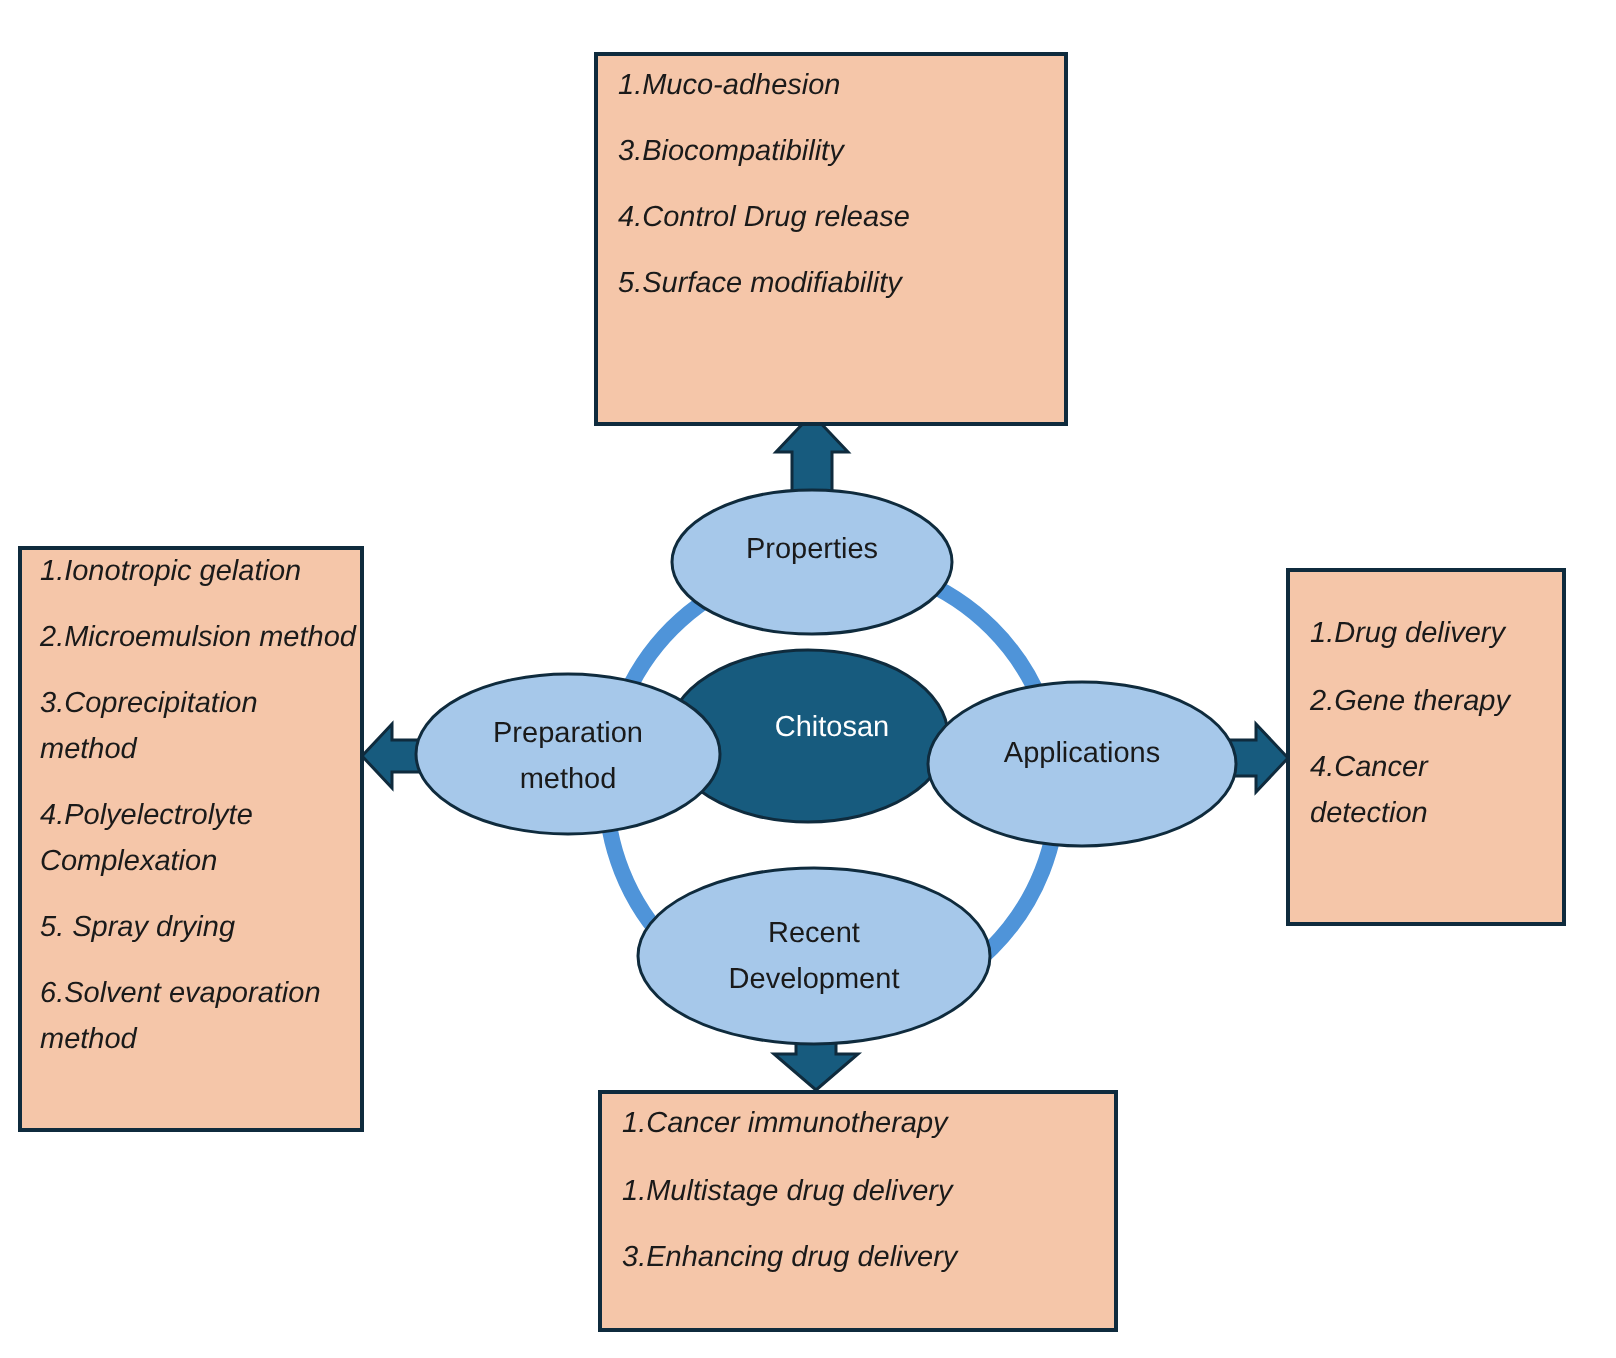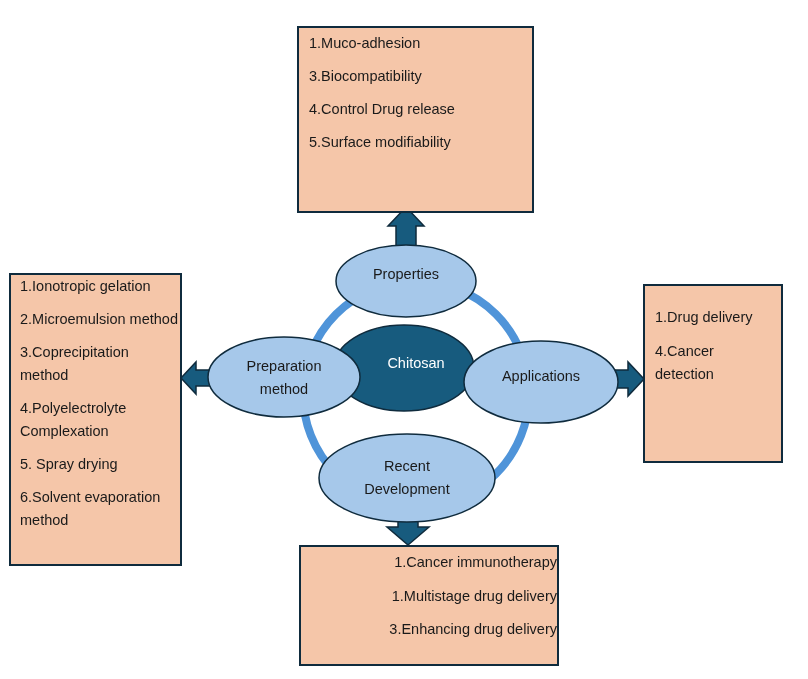--- a/index.html
+++ b/index.html
@@ -2,29 +2,29 @@
 <html><head>
 <meta charset="utf-8">
 <style>
   html, body { margin: 0; padding: 0; background: #ffffff; }
   body { width: 808px; height: 679px; position: relative; overflow: hidden;
          font-family: "Liberation Sans", "DejaVu Sans", sans-serif; color: #1a1a1a; }
   #diagram { position: absolute; left: 0; top: 0; }
   .box { position: absolute; background: #f5c6a9; border: 2px solid #0f2b3d; box-sizing: border-box;
          font-size: 14.5px; line-height: 23px; }
   .box ul { list-style: none; margin: 0; padding: 0; }
-  .box li { margin: 0; }
+  .box li { margin: 0; font-style: italic; }
   #box-properties { left: 297px; top: 26px; width: 237px; height: 187px; padding: 4px 0 0 10px; }
   #box-properties li { margin-bottom: 10px; }
   #box-preparation { left: 9px; top: 273px; width: 173px; height: 293px; padding: 0 0 0 9px; }
   #box-preparation li { margin-bottom: 10px; }
   #box-applications { left: 643px; top: 284px; width: 140px; height: 179px; padding: 20px 16px 0 10px; }
   #box-applications li { margin-bottom: 10.5px; }
   #box-recent { left: 299px; top: 545px; width: 260px; height: 121px; padding: 4px 0 0 10px; }
-  #box-recent li { margin-bottom: 10.5px; text-align: right; }
+  #box-recent li { margin-bottom: 10.5px; }
   .node-label { font-family: "Liberation Sans", "DejaVu Sans", sans-serif; font-size: 14.5px; fill: #1a1a1a; }
   .node-label.center { fill: #ffffff; }
 </style>
 </head>
 <body>
 
 <svg id="diagram" width="808" height="679" viewBox="0 0 808 679" xmlns="http://www.w3.org/2000/svg">
 
   <circle cx="416" cy="394" r="113" fill="none" stroke="#4f94d9" stroke-width="8"></circle>
 
@@ -68,20 +68,21 @@
     <li>3.Coprecipitation method</li>
     <li>4.Polyelectrolyte Complexation</li>
     <li>5. Spray drying</li>
     <li>6.Solvent evaporation method</li>
   </ul>
 </div>
 
 <div class="box" id="box-applications">
   <ul>
     <li>1.Drug delivery</li>
+    <li>2.Gene therapy</li>
     <li>4.Cancer detection</li>
   </ul>
 </div>
 
 <div class="box" id="box-recent">
   <ul>
     <li>1.Cancer immunotherapy</li>
     <li>1.Multistage drug delivery</li>
     <li>3.Enhancing drug delivery</li>
   </ul>

